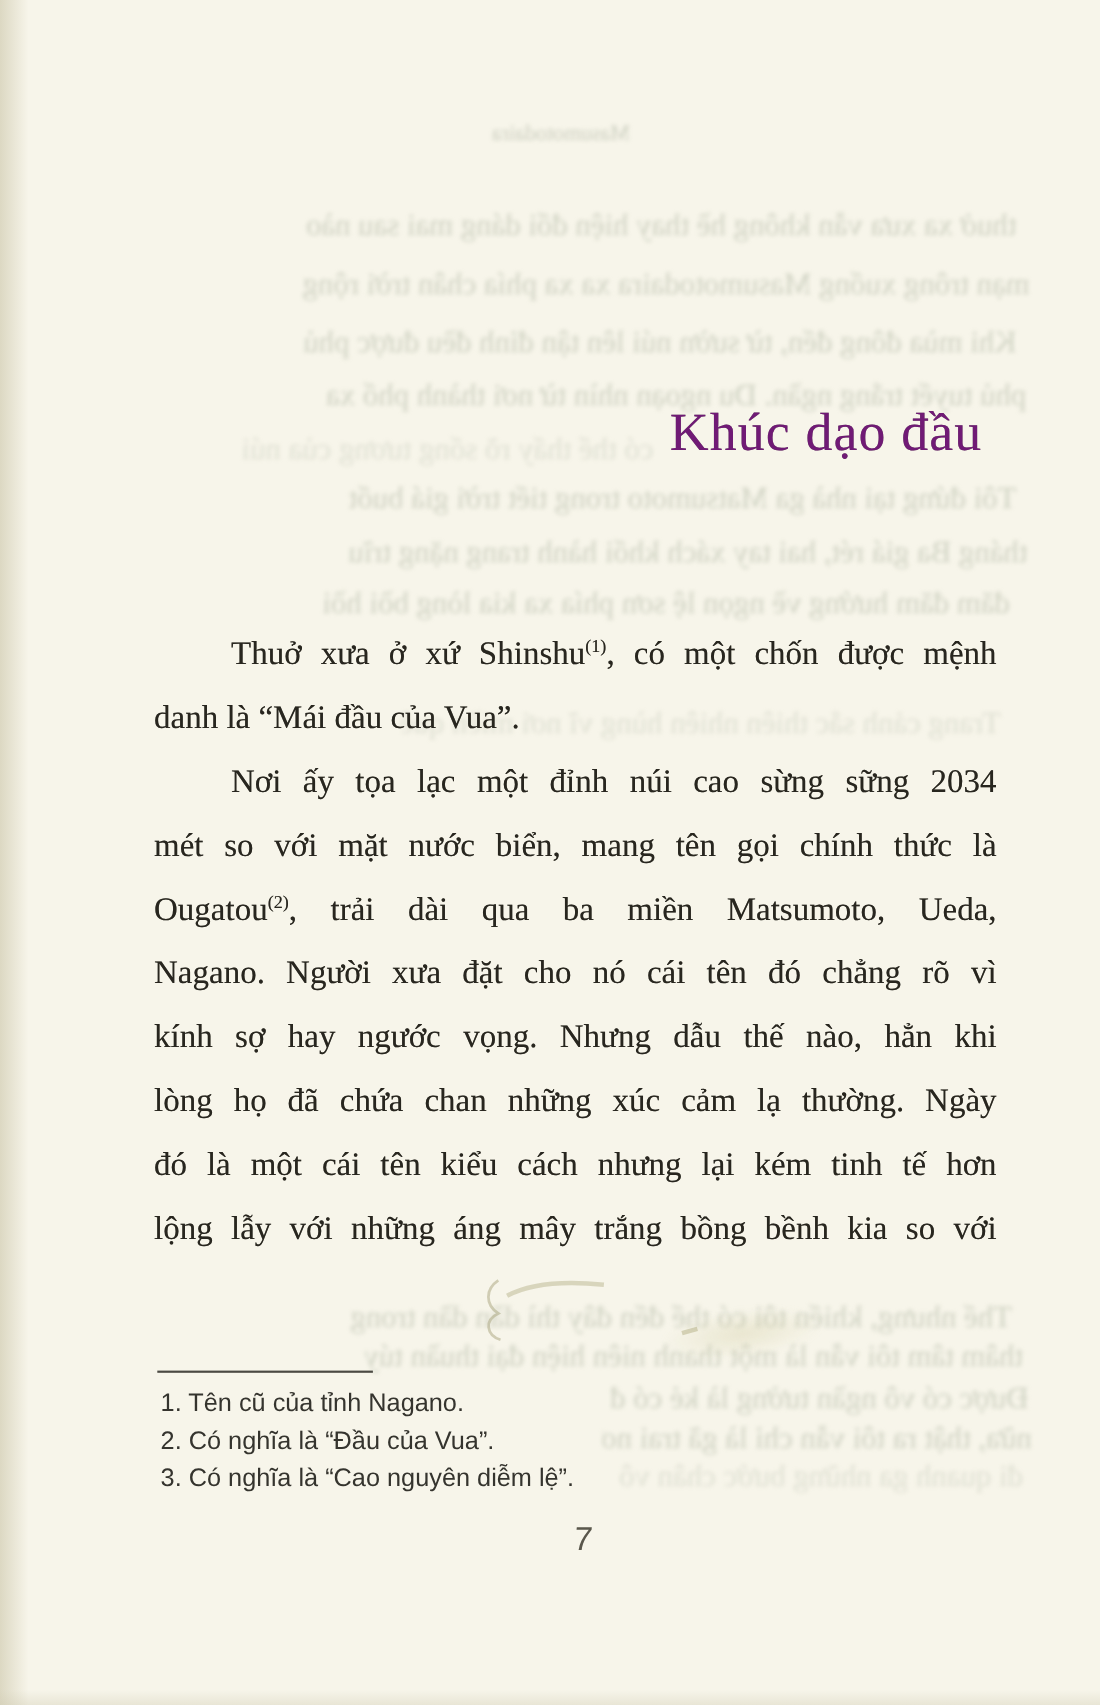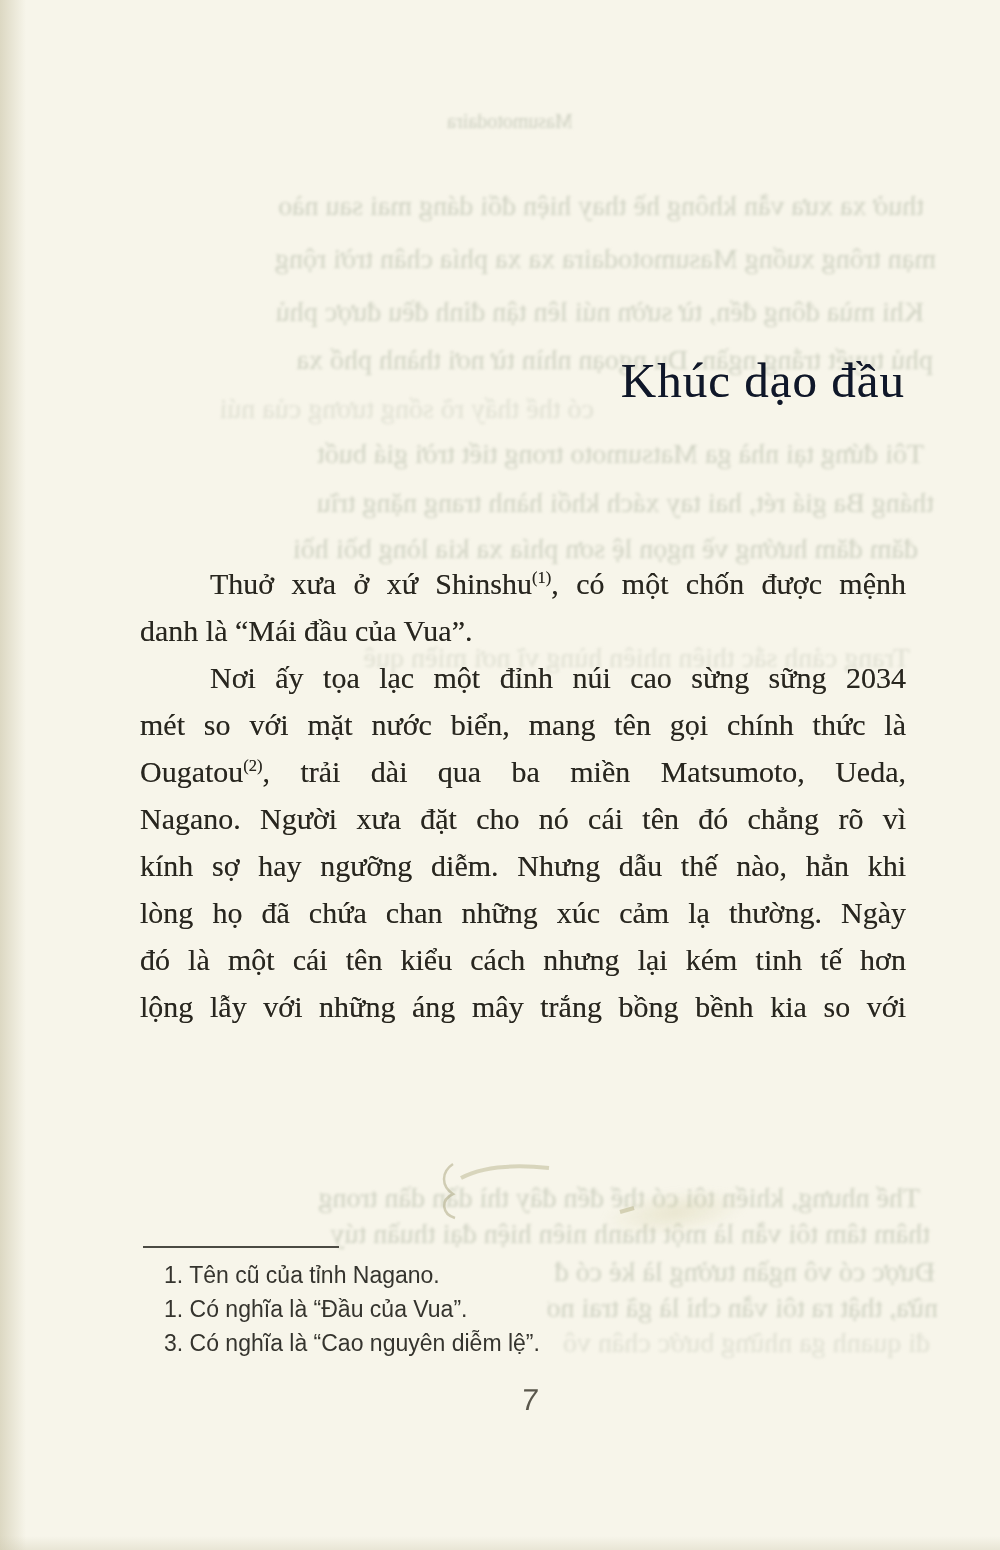--- a/index.html
+++ b/index.html
@@ -22,50 +22,50 @@
     overflow:hidden;
     z-index:1;
     pointer-events:none;
   }
   .g-soft{color:rgba(150,160,140,0.24);}
   .g-header{font-size:20px;text-align:center;color:rgba(150,160,140,0.45);}
   
   .chapter-title{
     position:absolute;
     top:352px;right:95px;
-    margin:0;
+    margin:12px;
     font-size:49px;
     font-weight:400;
-    color:#0f172a;
+    color:#701a75;
     letter-spacing:1px;
     z-index:2;
     text-shadow:0 0 0.5px rgba(35,34,28,0.55);
   }
   .body-text{
     position:absolute;
     left:140px;top:560px;width:766px;
     font-size:30px;line-height:47px;
     color:#28261f;
     z-index:2;
     text-shadow:0 0 0.4px rgba(40,38,30,0.55);
   }
-  .bline{text-align:justify;text-align-last:justify;}
+  .bline{text-align:justify;text-align-last:justify;margin-top:11px;}
   .bline.plain{text-align:center;text-align-last:left;}
   .bline.indent{text-indent:70px;}
   sup.fnref{font-size:0.55em;line-height:0;vertical-align:super;letter-spacing:0;}
   .footnote-rule{
     position:absolute;
     left:143px;top:1246px;
     width:196px;height:2px;
     background:#4b4a43;
     z-index:2;
   }
   .footnotes{
     position:absolute;
-    left:164px;top:1258px;width:560px;
+    left:146px;top:1258px;width:560px;
     font-family:"Liberation Sans", sans-serif;
     font-size:23px;line-height:34px;
     color:#35342e;
     z-index:2;
   }
   .page-number{
     position:absolute;
     left:470px;top:1383px;width:120px;
     text-align:center;
     font-family:"Liberation Sans", sans-serif;
@@ -115,30 +115,30 @@
 
   <h1 class="chapter-title">Khúc dạo đầu</h1>
 
   <div class="body-text">
     <div class="bline indent"><span>Thuở xưa ở xứ Shinshu</span><sup class="fnref">(1)</sup><span>, có một chốn được mệnh</span></div>
     <div class="bline plain">danh là “Mái đầu của Vua”.</div>
     <div class="bline indent">Nơi ấy tọa lạc một đỉnh núi cao sừng sững 2034</div>
     <div class="bline">mét so với mặt nước biển, mang tên gọi chính thức là</div>
     <div class="bline"><span>Ougatou</span><sup class="fnref">(2)</sup><span>, trải dài qua ba miền Matsumoto, Ueda,</span></div>
     <div class="bline">Nagano. Người xưa đặt cho nó cái tên đó chẳng rõ vì</div>
-    <div class="bline">kính sợ hay ngưỡng diễm. Nhưng dẫu thế nào, hẳn khi</div>
+    <div class="bline">kính sợ hay ngước vọng. Nhưng dẫu thế nào, hẳn khi</div>
     <div class="bline">lòng họ đã chứa chan những xúc cảm lạ thường. Ngày</div>
     <div class="bline">đó là một cái tên kiểu cách nhưng lại kém tinh tế hơn</div>
     <div class="bline">lộng lẫy với những áng mây trắng bồng bềnh kia so với</div>
   </div>
 
   <div class="footnote-rule"></div>
   <div class="footnotes">
     <div>1. Tên cũ của tỉnh Nagano.</div>
-    <div>1. Có nghĩa là “Đầu của Vua”.</div>
+    <div>2. Có nghĩa là “Đầu của Vua”.</div>
     <div>3. Có nghĩa là “Cao nguyên diễm lệ”.</div>
   </div>
 
   <div class="page-number">7</div>
 
   <svg class="pen-squiggle" width="220" height="80" viewBox="0 0 220 80">
     <path d="M38,14 c-12,8 -12,22 0,30 c-13,6 -11,20 2,24" fill="none" stroke="rgba(160,156,112,0.45)" stroke-width="2.5"></path>
     <path d="M46,28 q30,-16 88,-10" fill="none" stroke="rgba(170,166,120,0.40)" stroke-width="4"></path>
     <path d="M205,62 l14,-4" fill="none" stroke="rgba(170,166,120,0.45)" stroke-width="4"></path>
   </svg>

